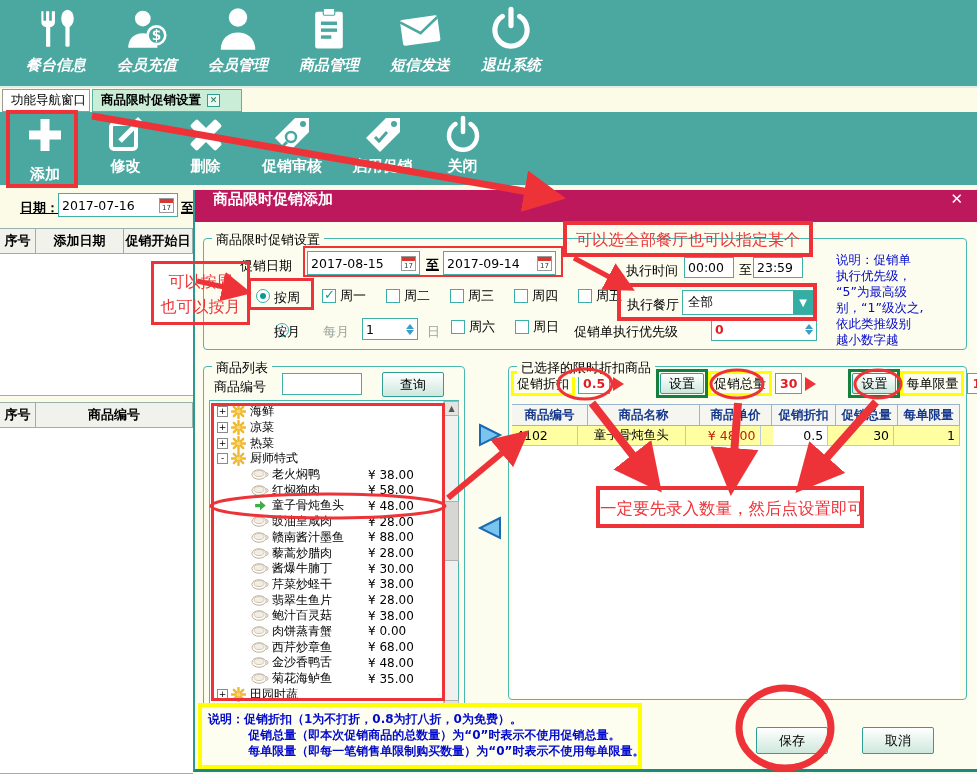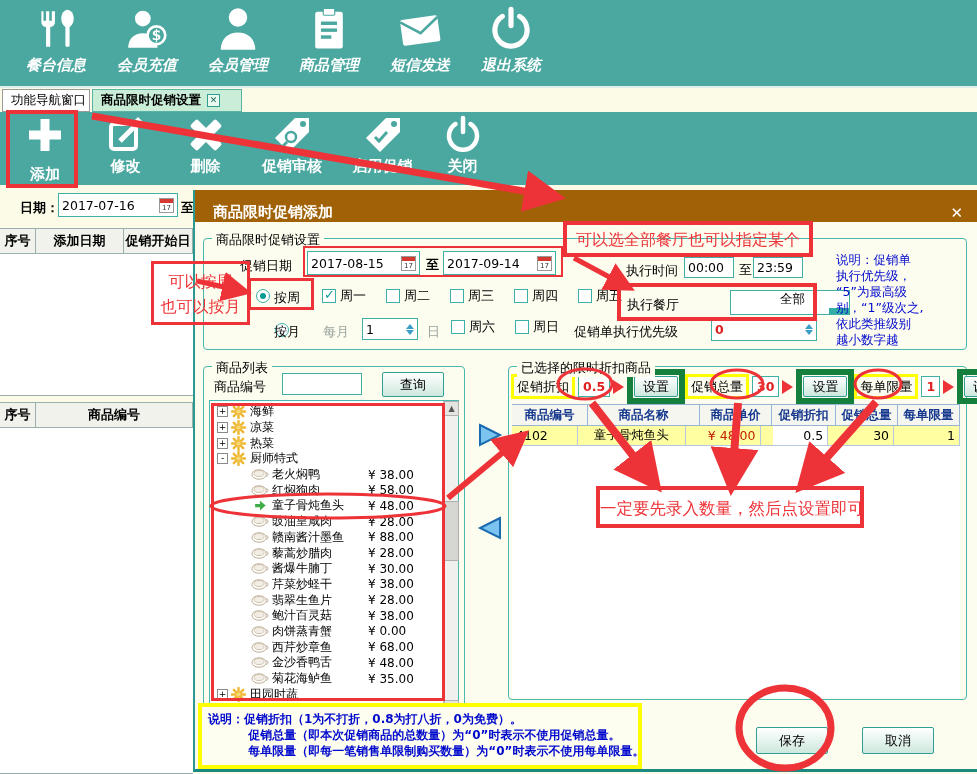--- a/index.html
+++ b/index.html
@@ -17,30 +17,30 @@
   #tab2{left:92px;width:150px;background:#c9edd6;border:1px solid #58b3a4;color:#000;font-weight:bold;}
   #tab2 .xbox{margin-left:6px;width:13px;height:13px;background:#eafaf0;border:1px solid #2f9e8f;color:#1c6e5f;font-size:9px;line-height:11px;text-align:center;font-weight:bold;}
   
   #toolbar2{left:0;top:112px;width:977px;height:73px;background:#4ba8a0;}
   .tb-btn{position:absolute;top:3px;height:67px;display:flex;flex-direction:column;align-items:center;cursor:pointer;}
   .tb-btn .ticon{width:40px;height:40px;}
   .tb-btn .tlabel{color:#fff;font-size:15px;font-weight:bold;margin-top:2px;white-space:nowrap;}
   
   #leftpanel{left:0;top:185px;width:193px;height:589px;background:#fbfbe7;}
   .lbl{font-size:13px;color:#000;white-space:nowrap;}
-  .bold{font-weight:bold;}
+  .bold{font-weight:bold;text-decoration:underline;}
   .field{background:#fff;border:1px solid #3fb0a6;font-size:12.5px;color:#000;display:flex;align-items:center;padding:0 3px;overflow:hidden;}
   .calicon{width:15px;height:15px;background:#fff;border:1px solid #999;margin-left:auto;position:relative;flex:none;}
   .calicon:before{content:"";position:absolute;left:0;top:0;right:0;height:4px;background:#d23a32;}
   .calicon:after{content:"17";position:absolute;left:0;right:0;bottom:0;font-size:7px;text-align:center;color:#333;}
   .ltable-h{position:absolute;display:flex;background:#f2f2ec;border-top:1px solid #9ab0ac;border-bottom:1px solid #9ab0ac;}
   .ltable-h .hc{border-right:1px solid #9ab0ac;font-size:13px;font-weight:bold;display:flex;align-items:center;justify-content:center;height:100%;}
   .white-body{position:absolute;background:#fff;border-bottom:1px solid #9ab0ac;}
   
-  #dlg-title{left:193px;top:190px;width:784px;height:32px;background:#a16207;color:#fff;display:flex;align-items:flex-end;border-left:2px solid #2a9a90;}
+  #dlg-title{left:193px;top:190px;width:784px;height:32px;background:#be185d;color:#fff;display:flex;align-items:flex-start;border-left:2px solid #2a9a90;}
   #dlg-title .t{font-size:15px;font-weight:bold;margin-left:18px;}
   #dlg-close{margin-left:auto;margin-right:14px;font-size:15px;font-weight:bold;cursor:pointer;}
   #dlg-body{left:193px;top:222px;width:784px;height:550px;background:#fcfcef;border-left:2px solid #2a9a90;border-bottom:3px solid #1a8a80;}
   .groupbox{position:absolute;border:1px solid #49b8ae;border-radius:4px;}
   .legend{position:absolute;background:#fcfcef;padding:0 4px;font-size:13px;color:#000;white-space:nowrap;z-index:2;}
   .cb{width:14px;height:14px;background:#fff;border:1px solid #3ab0a8;display:inline-block;position:relative;flex:none;cursor:pointer;}
   .cb.checked:after{content:"✓";position:absolute;left:1px;top:-3px;font-size:13px;font-weight:bold;color:#0a9c93;}
   .cbpair{display:flex;align-items:center;gap:4px;font-size:13px;width:64px;}
   .radio{width:14px;height:14px;border:1px solid #3ab0a8;border-radius:50%;background:#fff;display:inline-block;position:relative;flex:none;cursor:pointer;}
   .radio.sel:after{content:"";position:absolute;left:3px;top:3px;width:6px;height:6px;border-radius:50%;background:#0a9c93;}
@@ -65,21 +65,21 @@
   .sbtn{position:absolute;left:0;width:15px;height:15px;background:#e4e4e0;border:1px solid #b0b0b0;font-size:8px;text-align:center;line-height:13px;color:#555;}
   .sthumb{position:absolute;left:0;width:15px;background:#d6d6d2;border:1px solid #b0b0b0;}
   
   .stbl-h{display:flex;background:#f6f6f1;border-top:1px solid #9ab4d4;border-bottom:1px solid #9ab4d4;height:22px;}
   .stbl-h .hc{border-right:1px solid #9ab4d4;color:#16398e;font-weight:bold;font-size:12.5px;display:flex;align-items:center;justify-content:center;}
   .stbl-r{display:flex;background:#ffffa2;height:20px;border-bottom:1px solid #b8c8e0;gap:12px;}
   .stbl-r .dc{border-right:1px solid #b8c8e0;font-size:12.5px;display:flex;align-items:center;padding:0 4px;}
   .setter-label{border:3px solid #ffff00;padding:1px 3px;font-size:13px;white-space:nowrap;height:25px;display:flex;align-items:center;}
   .setter-val{width:32px;height:21px;background:#fff;border:1px solid #3fb0a6;color:#e02020;font-size:12.5px;font-weight:bold;display:flex;align-items:center;padding:0 4px;margin-left:3px;}
   .redtri{width:0;height:0;border-top:7px solid transparent;border-bottom:7px solid transparent;border-left:11px solid #ee3338;margin:0 3px;}
-  .redwrap{border:6px solid #15803d;padding:1px;}
+  .redwrap{border:3px solid #15803d;padding:1px;margin-left:29px;}
   .setbtn{width:44px;height:21px;}
   
   .ann-box{position:absolute;border-style:solid;border-color:#ee3338;z-index:60;pointer-events:none;}
   .ann-text{color:#ee3338;font-size:16px;text-align:center;white-space:nowrap;}
   #annsvg{position:absolute;left:0;top:0;width:977px;height:774px;z-index:59;pointer-events:none;}
   .ylw-box{position:absolute;border:4px solid #ffff00;z-index:40;}
 </style>
 </head>
 <body>
 
@@ -319,21 +319,21 @@
         <span class="cb"></span>
         <span>周六</span>
       </div>
       <div class="cbpair">
         <span class="cb"></span>
         <span>周日</span>
       </div>
     </div>
 
   <span class="abs lbl" style="left:627px;top:296px;z-index:3;">执行餐厅</span>
-  <div class="abs field" style="left:730px;top:290px;width:120px;height:25px;padding:0;z-index:3;flex-direction:column;">
+  <div class="abs field" style="left:682px;top:290px;width:132px;height:25px;padding:0;z-index:3;">
     <span style="padding-left:5px;">全部</span>
     <span class="dd-arrow">▼</span>
   </div>
 
   <span class="abs radio" style="left:256px;top:322px;z-index:3;"></span>
   <span class="abs lbl" style="left:274px;top:323px;z-index:3;">按月</span>
   <span class="abs lbl gray" style="left:323px;top:323px;z-index:3;">每月</span>
   <div class="abs field" style="left:362px;top:318px;width:56px;height:22px;z-index:3;">
     <span>1</span>
     <span class="spin">

